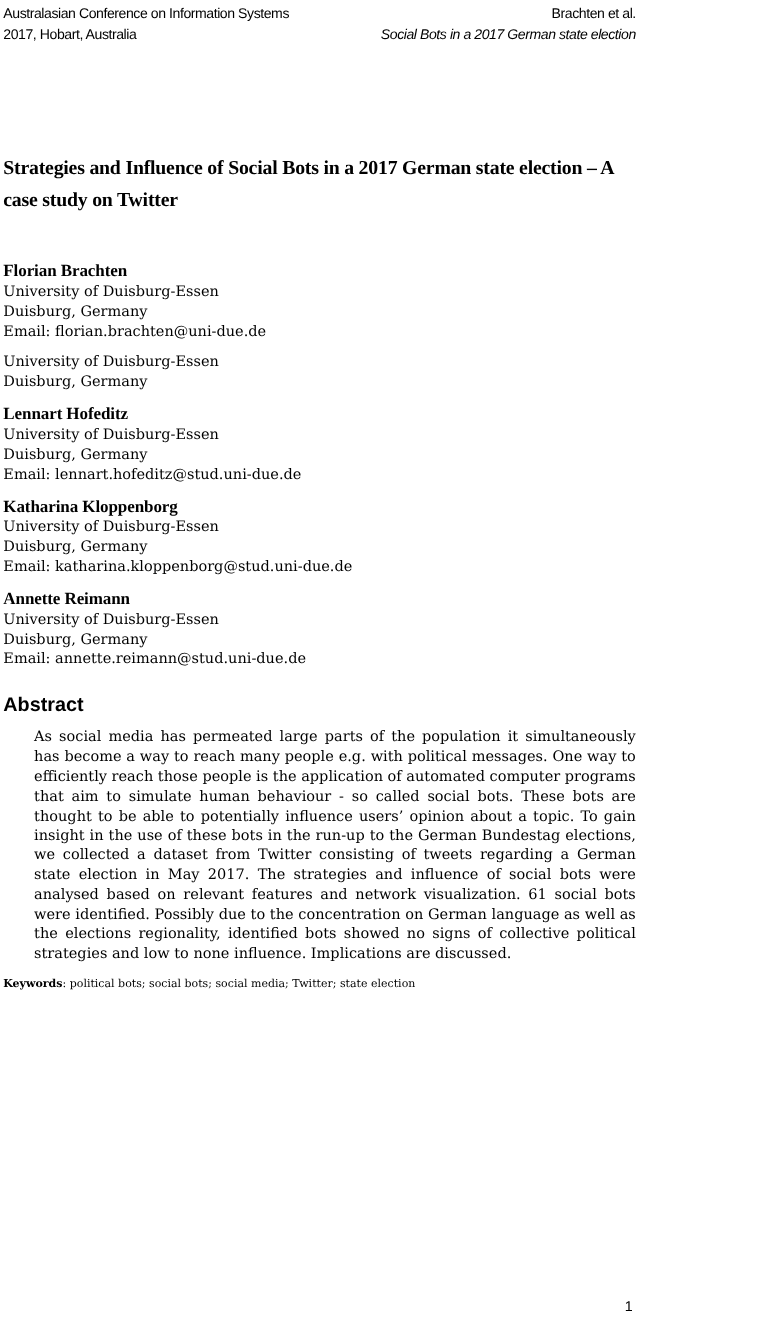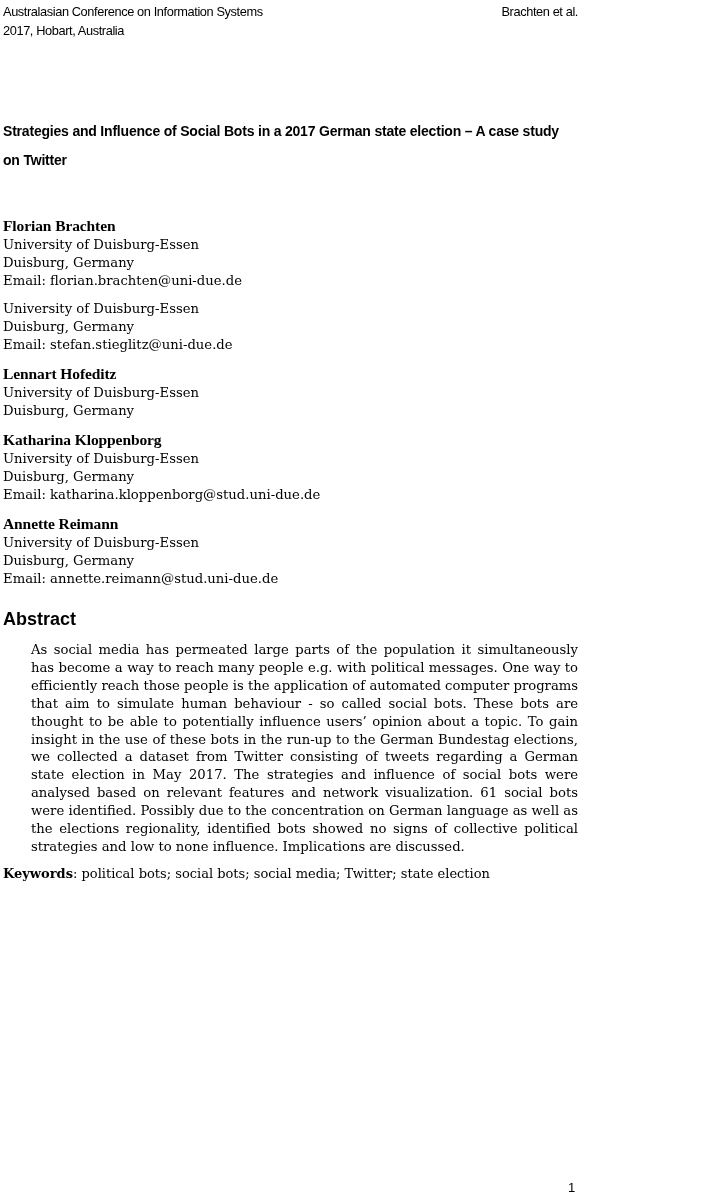--- a/index.html
+++ b/index.html
@@ -24,24 +24,24 @@
     justify-content: space-between;
     font-family: "Liberation Sans", sans-serif;
     font-size: 12.8px;
     line-height: 19px;
     letter-spacing: -0.4px;
   }
   .running-head .rh-right { text-align: right; }
   .rh-italic { font-style: italic; }
   
   .paper-title {
-    margin-top: 77px;
-    font-family: Liberation Sans, sans-serif;
+    margin-top: 98px;
+    font-family: Liberation Serif, serif;
     font-weight: bold;
-    font-size: 14px;
+    font-size: 18px;
     line-height: 29px;
     max-width: 698px;
     letter-spacing: -0.2px;
   }
   
   .authors { margin-top: 41px; }
   .author-block { margin-bottom: 10px; }
   .author-name {
     font-family: Liberation Serif, serif;
     font-weight: bold;
@@ -64,21 +64,21 @@
   .abstract-body {
     margin-top: 11px;
     font-size: 13.2px;
     line-height: 17.9px;
     text-align: justify;
     max-width: 705px;
     margin-left: 28px;
   }
   .keywords-line {
     margin-top: 9px;
-    font-size: 13px;
+    font-size: 10px;
     line-height: 18px;
   }
   .keywords-label { font-weight: bold; }
   
   .page-number {
     position: absolute;
     right: 7px;
     bottom: 5px;
     font-family: "Liberation Sans", sans-serif;
     font-size: 13px;
@@ -90,44 +90,45 @@
 
 <div class="page">
 
   <header class="running-head">
     <div class="rh-left">
       <div>Australasian Conference on Information Systems</div>
       <div>2017, Hobart, Australia</div>
     </div>
     <div class="rh-right">
       <div>Brachten et al.</div>
+      <div class="rh-italic">Social Bots in a 2017 German state election</div>
     </div>
   </header>
 
   <h1 class="paper-title">Strategies and Influence of Social Bots in a 2017 German state election – A case study on Twitter</h1>
 
   <section class="authors">
 
     <div class="author-block">
       <div class="author-name">Florian Brachten</div>
       <div class="author-line">University of Duisburg-Essen</div>
       <div class="author-line">Duisburg, Germany</div>
       <div class="author-line">Email: florian.brachten@uni-due.de</div>
     </div>
 
     <div class="author-block">
       <div class="author-line">University of Duisburg-Essen</div>
       <div class="author-line">Duisburg, Germany</div>
-      <div class="author-line">Email: stefan.stieglitz@uni-due.de</div>
     </div>
 
     <div class="author-block">
       <div class="author-name">Lennart Hofeditz</div>
       <div class="author-line">University of Duisburg-Essen</div>
       <div class="author-line">Duisburg, Germany</div>
+      <div class="author-line">Email: lennart.hofeditz@stud.uni-due.de</div>
     </div>
 
     <div class="author-block">
       <div class="author-name">Katharina Kloppenborg</div>
       <div class="author-line">University of Duisburg-Essen</div>
       <div class="author-line">Duisburg, Germany</div>
       <div class="author-line">Email: katharina.kloppenborg@stud.uni-due.de</div>
     </div>
 
     <div class="author-block">

